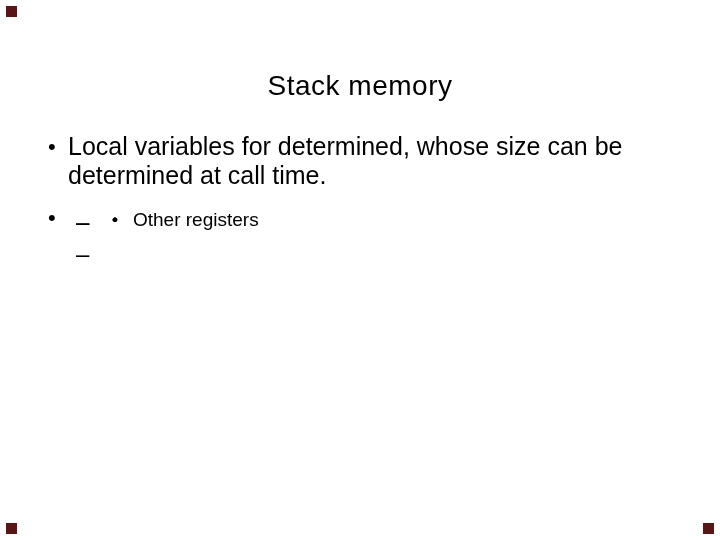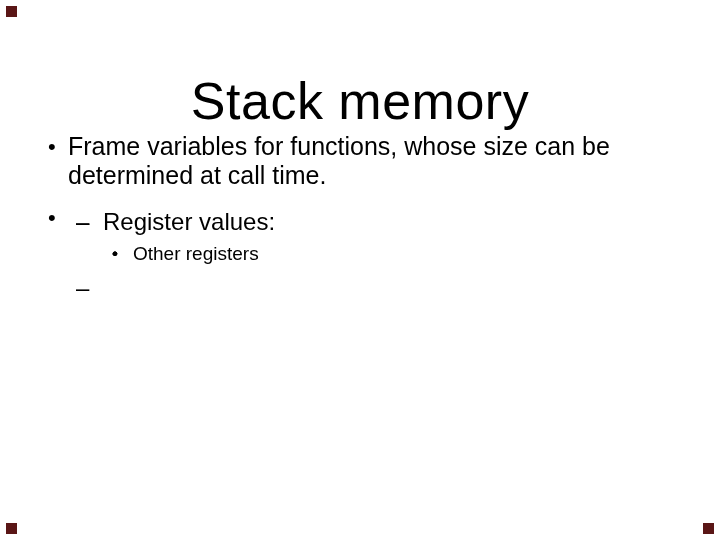--- a/index.html
+++ b/index.html
@@ -23,21 +23,21 @@
   .corner-tl { left: 6px;  top: 6px; }
   .corner-bl { left: 6px;  bottom: 6px; }
   .corner-br { right: 6px; bottom: 6px; }
 
   .slide-title {
     position: absolute;
     top: 42px;
     left: 0;
     width: 720px;
     text-align: center;
-    font-size: 52px;
+    font-size: 28px;
     line-height: 49px;
     font-weight: normal;
     letter-spacing: 0.5px;
     white-space: nowrap;
   }
 
   .content {
     position: absolute;
     top: 132px;
     left: 0;
@@ -81,34 +81,33 @@
 <div class="corner-marker corner-tl" style="background-color: rgb(90, 22, 22);"></div>
 <div class="corner-marker corner-bl" style="background-color: rgb(90, 22, 22);"></div>
 <div class="corner-marker corner-br" style="background-color: rgb(90, 22, 22);"></div>
 
 <h1 class="slide-title">Stack memory</h1>
 
 <div class="content">
 
   <div class="li l1">
     <span class="marker">•</span>
-    <span class="text">Frame variables for functions, whose size can be determined at call time.</span>
+    <span class="text">Local variables for determined, whose size can be determined at call time.</span>
   </div>
 
   <div class="li l1 mt-para">
     <span class="marker">•</span>
   </div>
 
   <div class="li l2 mt-group1">
     <span class="marker">–</span>
   </div>
 
   <div class="li l2 mt-small">
     <span class="marker">–</span>
-    <span class="text">Register values:</span>
   </div>
 
   <div class="li l3 mt-group2">
     <span class="marker">•</span>
   </div>
 
   <div class="li l3 mt-sub">
     <span class="marker">•</span>
   </div>
 

